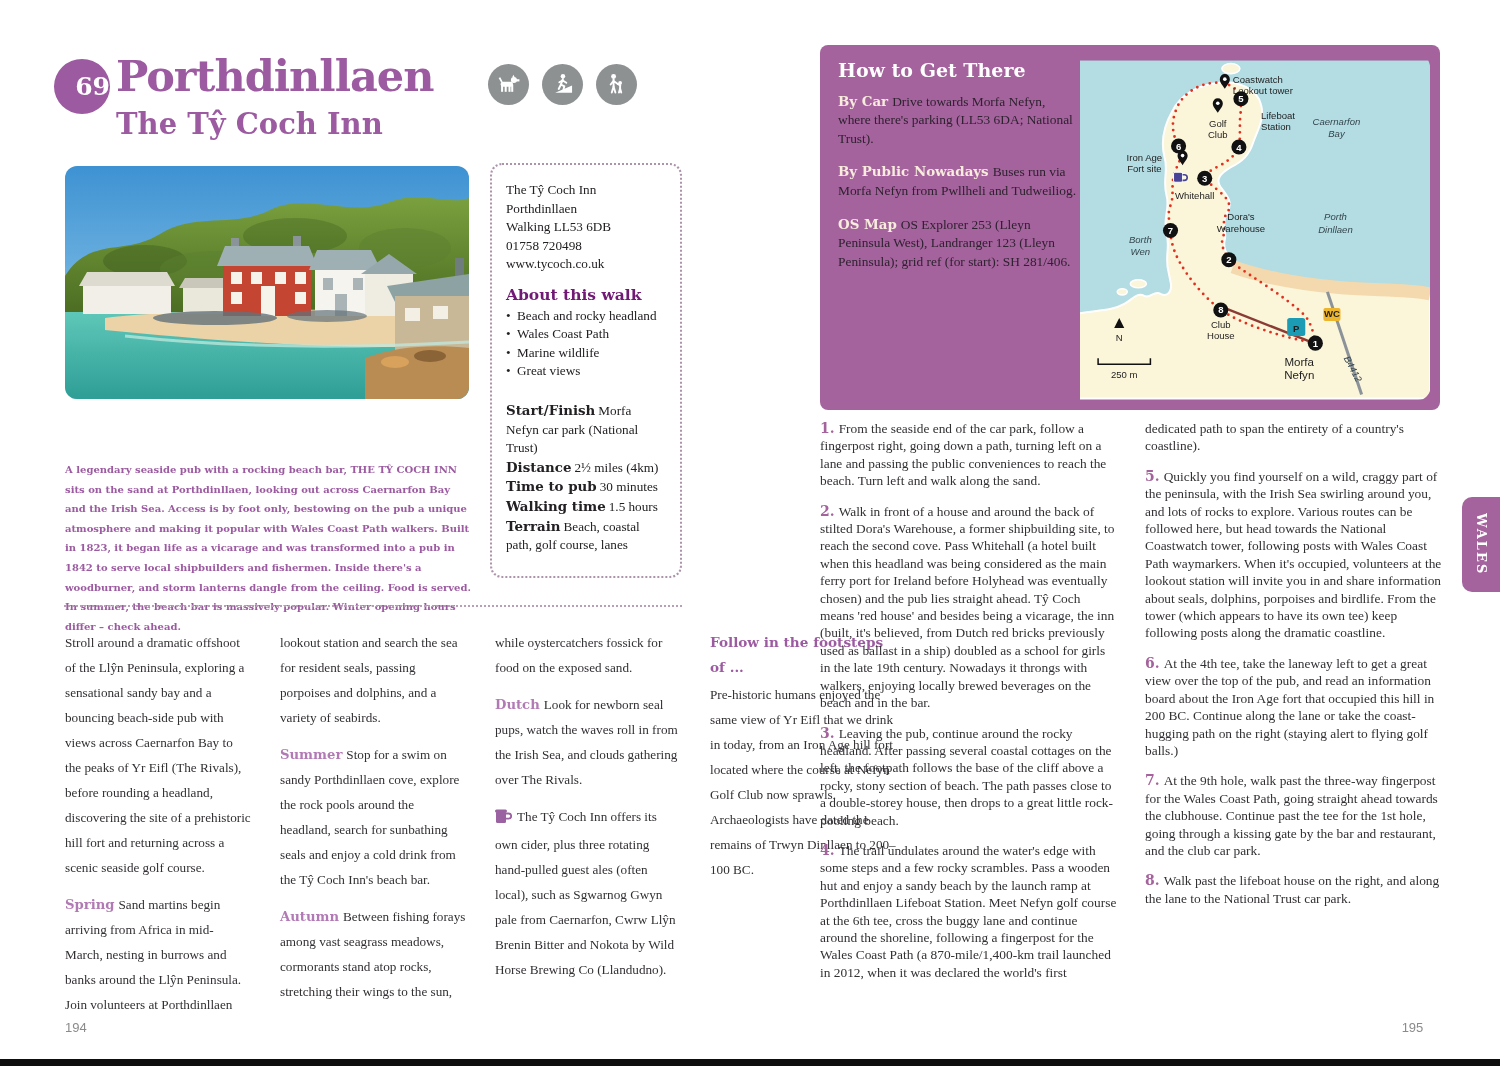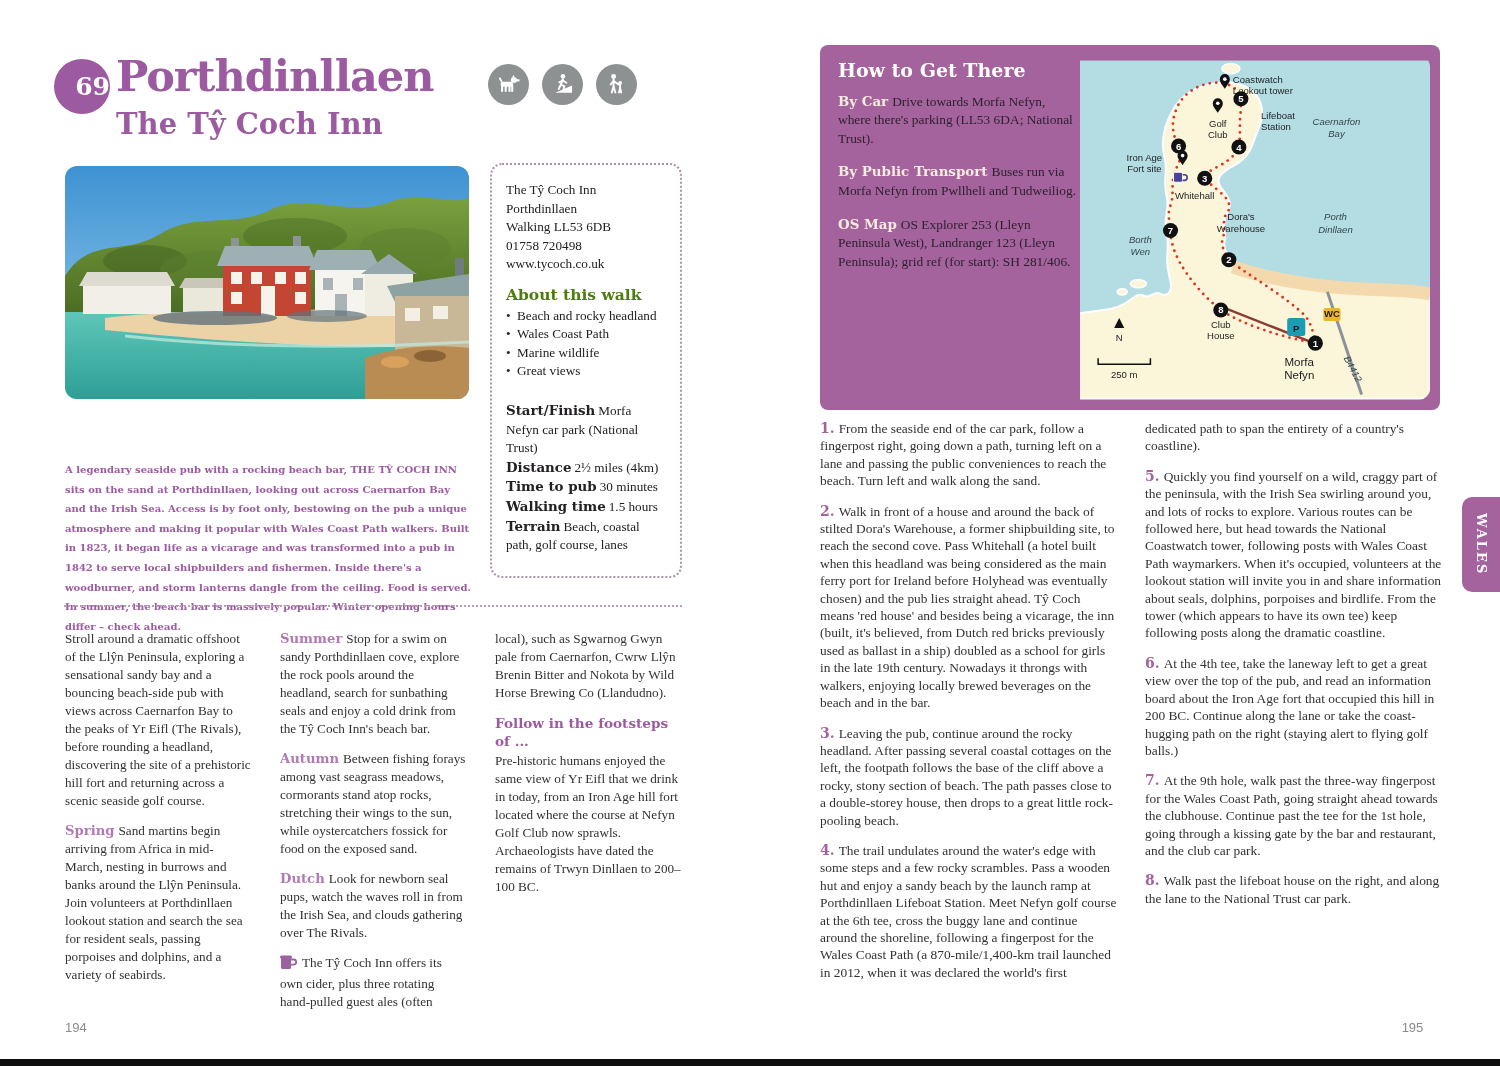--- a/index.html
+++ b/index.html
@@ -19,34 +19,34 @@
   .act-circle svg{width:27px;height:27px;}
   
   .photo{position:absolute;left:65px;top:166px;width:404px;height:233px;border-radius:12px;
     overflow:hidden;}
   .photo svg{display:block;width:100%;height:100%;}
   
   .info-box{position:absolute;left:490px;top:163px;width:192px;height:415px;
     border:2px dotted #ac93aa;border-radius:12px;box-sizing:border-box;
     padding:16px 14px;font-size:13.2px;line-height:18.6px;color:#232023;}
   .info-box .addr div{white-space:nowrap;}
-  .info-box h3{margin:12px 0 2px 0;font-family:"DejaVu Serif",serif;font-size:15.5px;color:#4d7c0f;}
+  .info-box h3{margin:12px 0 2px 0;font-family:"DejaVu Serif",serif;font-size:15.5px;color:#701a75;}
   .info-box ul{margin:0;padding:0;list-style:none;}
   .info-box li{padding-left:11px;position:relative;}
   .info-box li::before{content:"•";position:absolute;left:0;top:0;}
   .info-box .stats{margin-top:20px;}
   .info-box .stat b{font-family:"DejaVu Serif",serif;font-size:13.4px;margin-right:3px;}
   
   .intro{position:absolute;left:65px;top:424px;width:408px;font-weight:bold;
     font-family:"DejaVu Serif",serif;font-size:10px;line-height:19.6px;color:#9c5aa1;margin-top:36px;}
   .divider{position:absolute;left:64px;top:605px;width:618px;border-top:2px dotted #b79fb6;}
   
   .columns{position:absolute;left:65px;top:630px;width:616px;height:388px;
     column-count:3;column-gap:29px;column-fill:auto;
-    font-size:13.2px;line-height:18px;color:#333034;}
+    font-size:13.2px;line-height:25px;color:#333034;}
   .columns p{margin:0 0 12px 0;}
   .season{color:#b27ab5;font-weight:bold;font-family:"DejaVu Serif",serif;margin-right:4px;}
   .footsteps-h{color:#9c5aa1;font-weight:bold;font-family:"DejaVu Serif",serif;
     font-size:13.6px;margin:0 0 2px 0;}
   .mug-inline{display:inline-block;vertical-align:-3px;margin-right:5px;}
   
   .htgt{position:absolute;left:820px;top:45px;width:620px;height:365px;background:#a4639c;
     border-radius:8px;}
   .htgt-text{position:absolute;left:18px;top:12px;width:242px;color:#2e2130;
     font-size:13.4px;line-height:18.6px;}
@@ -229,21 +229,21 @@
     <div class="footsteps-h">Follow in the footsteps of ...</div>
     <p>Pre-historic humans enjoyed the same view of Yr Eifl that we drink in today, from an Iron Age hill fort located where the course at Nefyn Golf Club now sprawls. Archaeologists have dated the remains of Trwyn Dinllaen to 200–100 BC.</p>
   </div>
 
   <div class="pagenum left">194</div>
 
   <div class="htgt">
     <div class="htgt-text">
       <div class="htgt-title">How to Get There</div>
       <p class="htgt-item"><b>By Car</b><span>Drive towards Morfa Nefyn, where there's parking (LL53 6DA; National Trust).</span></p>
-      <p class="htgt-item"><b>By Public Transport</b><span>Buses run via Morfa Nefyn from Pwllheli and Tudweiliog.</span></p>
+      <p class="htgt-item"><b>By Public Nowadays</b><span>Buses run via Morfa Nefyn from Pwllheli and Tudweiliog.</span></p>
       <p class="htgt-item"><b>OS Map</b><span>OS Explorer 253 (Lleyn Peninsula West), Landranger 123 (Lleyn Peninsula); grid ref (for start): SH 281/406.</span></p>
     </div>
 
     <div class="map">
       <svg viewBox="0 0 348 332">
         <rect width="348" height="332" fill="#b3dce3"></rect>
 
         <path d="M -4,252 C 14,248 30,250 44,242 C 52,238 56,230 64,234 C 70,237 74,228 80,232 C 88,236 92,228 90,220 L 88,210 C 84,196 90,184 86,172 C 82,158 90,146 86,134 C 82,120 88,108 84,96 C 80,80 84,64 92,50 C 100,34 118,24 138,22 C 158,20 176,28 180,44 C 184,58 176,70 172,82 C 168,94 162,100 150,106 C 140,112 134,118 140,126 C 148,136 152,142 146,152 C 140,162 146,170 144,178 C 142,186 146,194 152,200 C 170,212 210,220 260,224 C 290,227 320,224 348,230 L 348,336 L -4,336 Z" fill="#fbf5da" stroke="#ffffff" stroke-width="2"></path>
         <ellipse cx="58" cy="222" rx="8" ry="4" fill="#fbf5da" stroke="#ffffff" stroke-width="1.5"></ellipse>
         <ellipse cx="42" cy="230" rx="5" ry="3" fill="#fbf5da" stroke="#ffffff" stroke-width="1.5"></ellipse>

